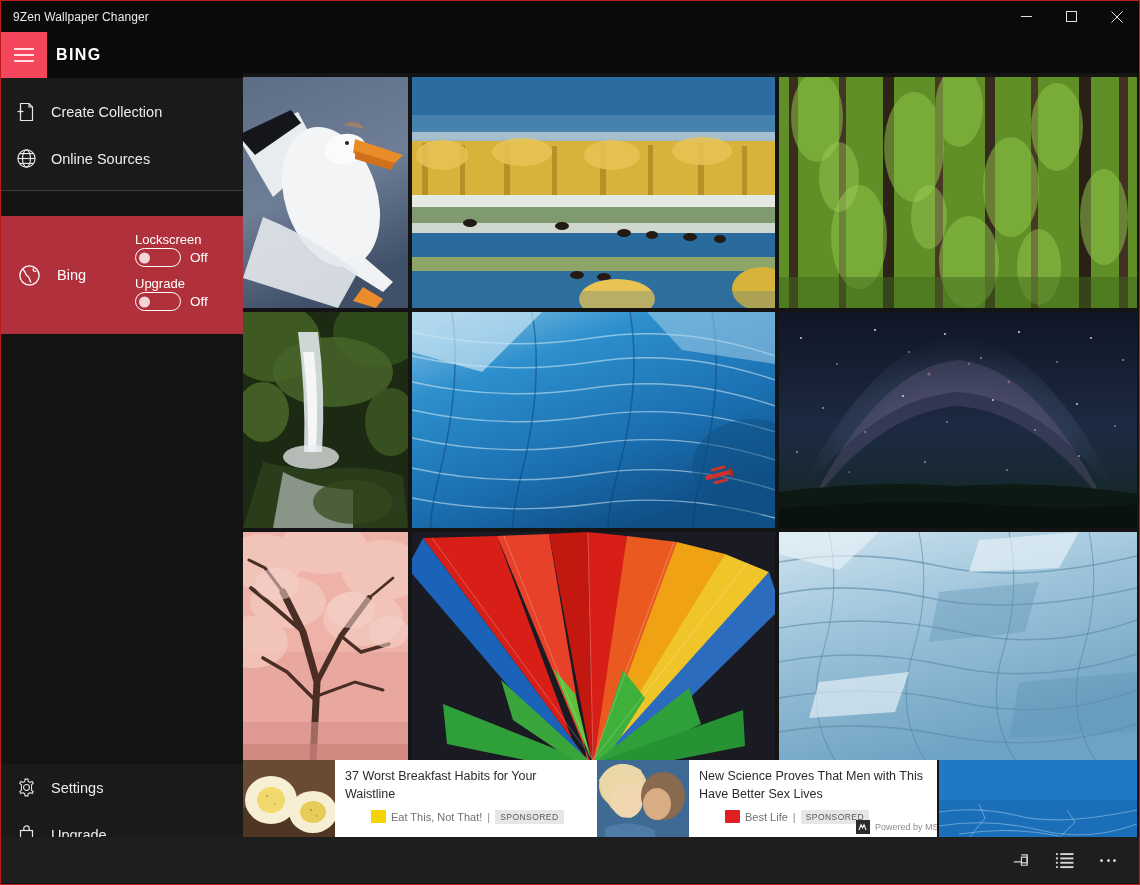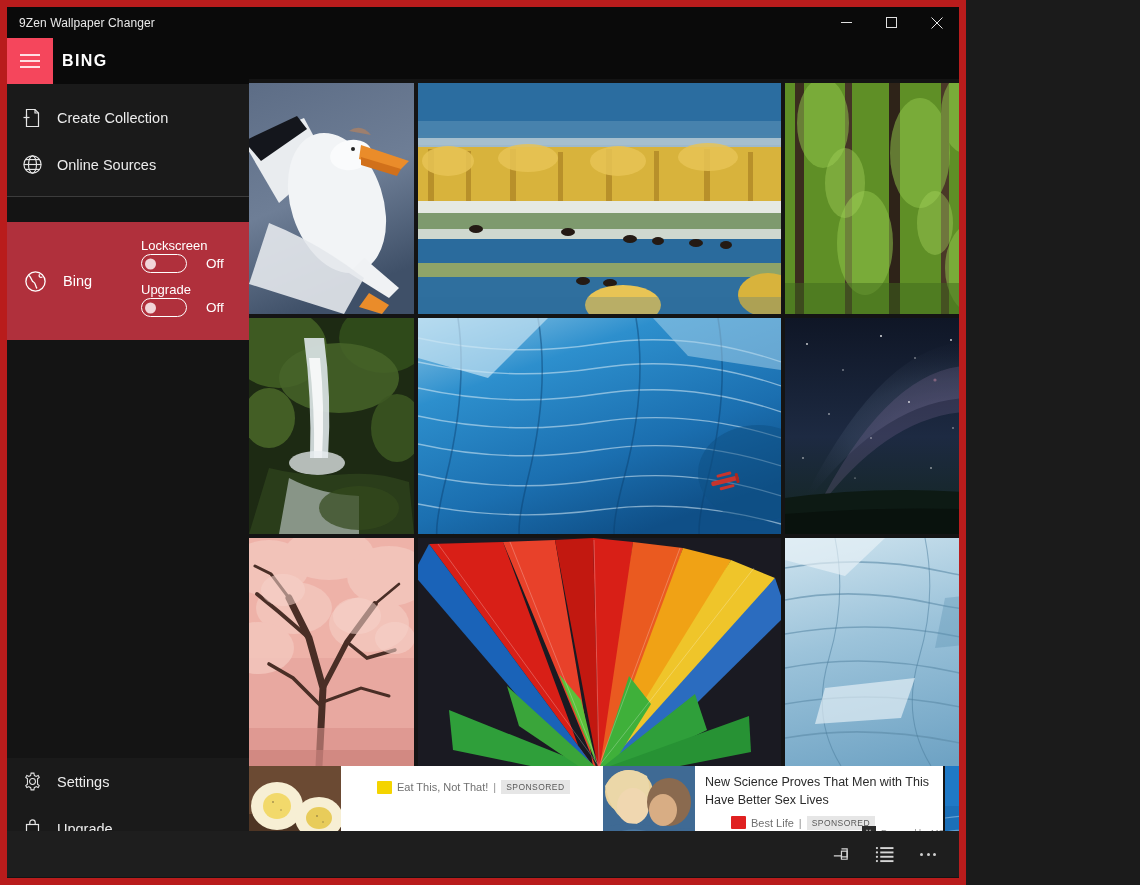--- a/index.html
+++ b/index.html
@@ -4,23 +4,23 @@
 <style>
   * { margin:0; padding:0; box-sizing:border-box; }
   html, body {
     width:1140px; height:885px;
     background:#1b1b1b;
     font-family:"Liberation Sans", sans-serif;
     overflow:hidden;
   }
   .window {
     position:relative;
-    width:966px; height:885px;
+    width:1140px; height:885px;
     background:#141414;
-    border:7px solid #b91c1c;
+    border:1px solid #b91c1c;
     overflow:hidden;
   }
 
   
   .titlebar {
     position:absolute; left:0; top:0; width:100%; height:31px;
     background:#0a0a0a;
     display:flex; align-items:center;
   }
   .titlebar-text {
@@ -80,21 +80,21 @@
   .source-icon {
     width:56px; min-width:56px; display:flex; align-items:center; justify-content:center;
     color:#ffffff;
   }
   .source-name { font-size:14.5px; color:#ffffff; }
   .source-toggles {
     margin-left:auto; padding-right:6px; width:108px;
     display:flex; flex-direction:column; gap:2px;
   }
   .tg-label { font-size:13px; color:#ffffff; margin-bottom:1px; }
-  .tg-row { display:flex; align-items:center; gap:19px; margin-bottom:7px; }
+  .tg-row { display:flex; align-items:center; gap:9px; margin-bottom:7px; }
   .switch {
     width:46px; height:19px; border:1.5px solid #ffffff; border-radius:10px;
     position:relative; cursor:pointer; background:transparent;
   }
   .switch .knob {
     position:absolute; left:3px; top:50%; transform:translateY(-50%);
     width:11px; height:11px; border-radius:50%; background:#f2d5d8;
   }
   .tg-state { font-size:13.5px; color:#ffffff; }
 
@@ -604,20 +604,21 @@
           <ellipse cx="70" cy="52" rx="13" ry="11" fill="#e8cc5a"></ellipse>
           <g fill="#6a5a3a" opacity="0.6">
             <circle cx="24" cy="36" r="0.9"></circle>
               <circle cx="32" cy="44" r="0.8"></circle>
             <circle cx="68" cy="50" r="0.9"></circle>
               <circle cx="74" cy="56" r="0.8"></circle>
           </g>
         </svg>
       </div>
       <div class="ad-body">
+        <div class="ad-title">37 Worst Breakfast Habits for Your Waistline</div>
         <div class="ad-meta">
           <div class="ad-logo" style="background:#f4d400"></div>
           <div class="ad-src">Eat This, Not That!</div>
           <div class="ad-sep">|</div>
           <div class="ad-sponsored">SPONSORED</div>
         </div>
       </div>
     </div>
 
     <div class="ad">

